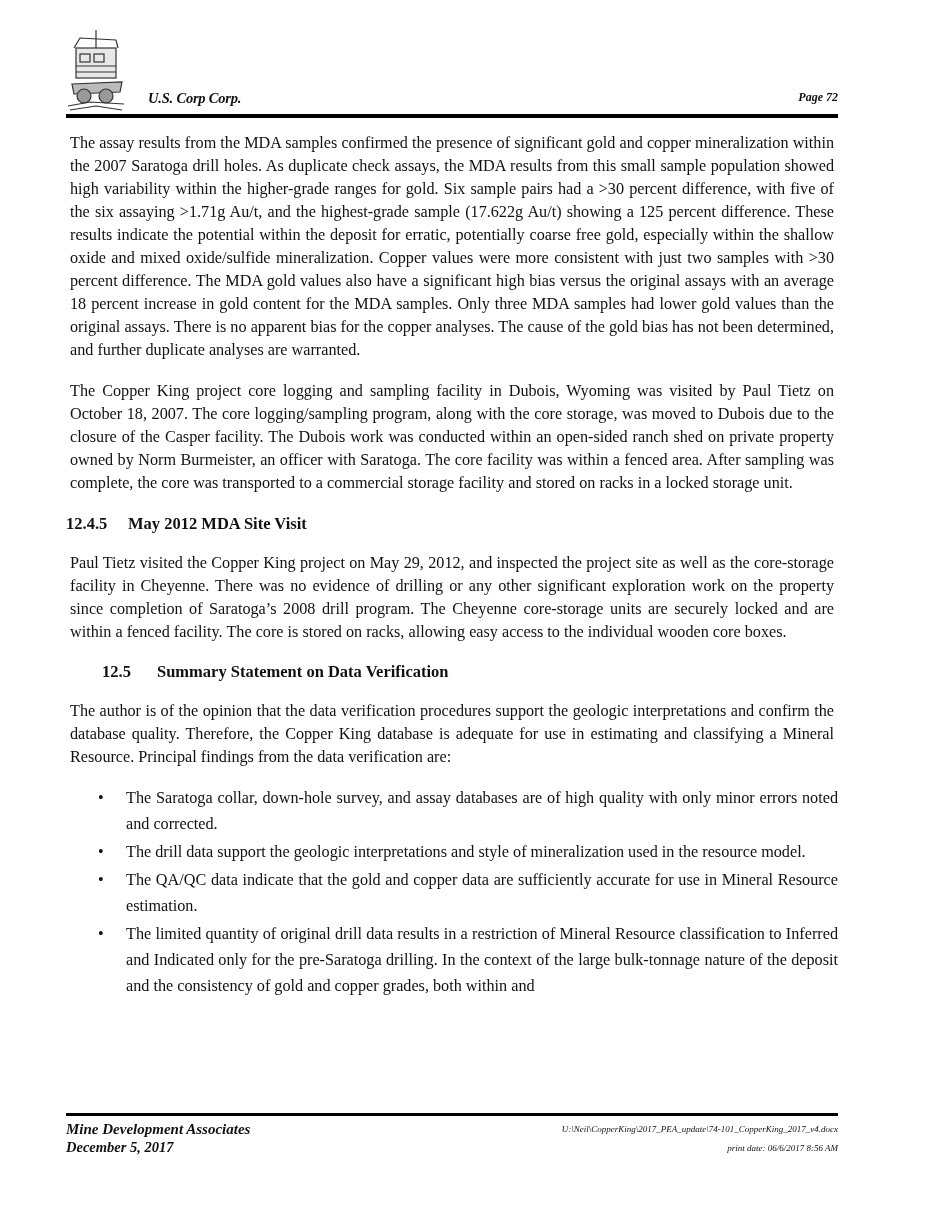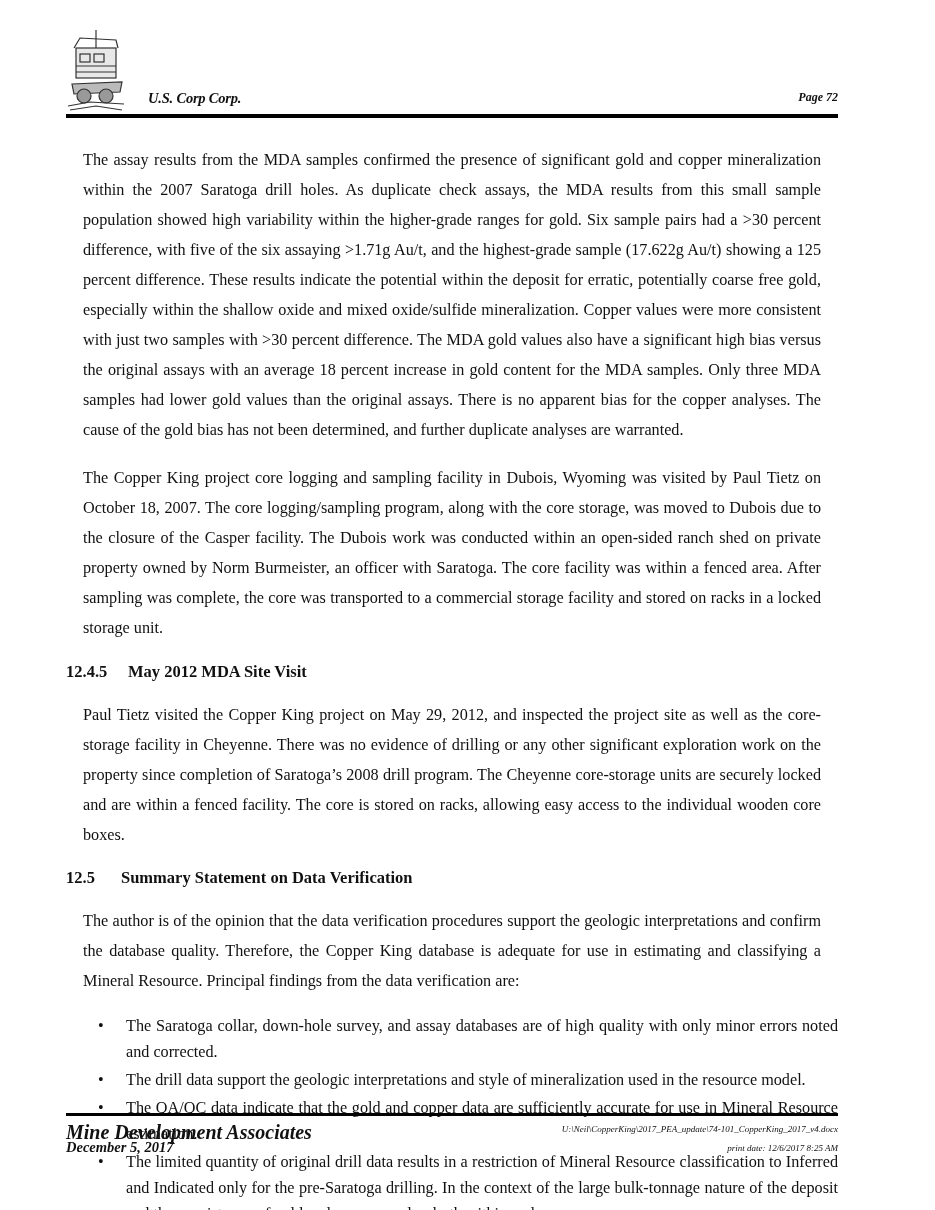--- a/index.html
+++ b/index.html
@@ -12,33 +12,33 @@
   .logo { position: absolute; left: 0; top: 0; width: 62px; height: 88px; }
   .hdr-title { position: absolute; left: 82px; top: 46px; font-style: italic; font-weight: bold;
                font-size: 14.5px; letter-spacing: -0.2px; }
   .hdr-company { position: absolute; left: 82px; top: 64px; font-style: italic; font-weight: bold;
                  font-size: 14.5px; letter-spacing: -0.2px; }
   .hdr-page { position: absolute; right: 0; top: 64px; font-style: italic; font-weight: bold; font-size: 12px; }
   .hdr-rule { position: absolute; left: 66px; top: 114px; width: 772px; height: 4px; background: #000; }
 
   
   .content { position: absolute; left: 66px; top: 128px; width: 772px; }
-  p.body { margin: 17px; font-size: 16.2px; line-height: 30px; text-align: justify; }
+  p.body { margin: 4px; font-size: 16.2px; line-height: 23px; text-align: justify; }
   h2.sec { margin: 0; font-size: 16.5px; font-weight: bold; line-height: 21px; }
   h2.sec .num { display: inline-block; width: 62px; }
   h2.sec .num.short { width: 55px; }
 
   ul.bullets { list-style: none; margin: 0; padding: 0; }
   ul.bullets li { position: relative; padding-left: 60px; font-size: 16.2px; line-height: 26px;
                   text-align: justify; margin-bottom: 2px; }
   ul.bullets li .dot { position: absolute; left: 32px; top: 0; }
 
   
   .ftr-rule { position: absolute; left: 66px; top: 1113px; width: 772px; height: 3px; background: #000; }
-  .ftr-left1 { position: absolute; left: 66px; top: 1121px; font-style: italic; font-weight: bold; font-size: 20px; }
+  .ftr-left1 { position: absolute; left: 66px; top: 1121px; font-style: italic; font-weight: bold; font-size: 15px; }
   .ftr-left2 { position: absolute; left: 66px; top: 1139px; font-style: italic; font-weight: bold; font-size: 14.5px; }
   .ftr-path { position: absolute; right: 97px; top: 1124px; font-style: italic; font-size: 9px; }
   .ftr-print { position: absolute; right: 97px; top: 1143px; font-style: italic; font-size: 9px; }
 </style>
 </head>
 <body>
 
 <div class="page">
 
   <div class="header">
@@ -66,31 +66,31 @@
   <div class="content">
     <p class="body">The assay results from the MDA samples confirmed the presence of significant gold and copper mineralization within the 2007 Saratoga drill holes.  As duplicate check assays, the MDA results from this small sample population showed high variability within the higher-grade ranges for gold.  Six sample pairs had a &gt;30 percent difference, with five of the six assaying &gt;1.71g Au/t, and the highest-grade sample (17.622g Au/t) showing a 125 percent difference.  These results indicate the potential within the deposit for erratic, potentially coarse free gold, especially within the shallow oxide and mixed oxide/sulfide mineralization.  Copper values were more consistent with just two samples with &gt;30 percent difference.  The MDA gold values also have a significant high bias versus the original assays with an average 18 percent increase in gold content for the MDA samples.  Only three MDA samples had lower gold values than the original assays.  There is no apparent bias for the copper analyses.  The cause of the gold bias has not been determined, and further duplicate analyses are warranted.</p>
 
     <p class="body" style="margin-top:18px;">The Copper King project core logging and sampling facility in Dubois, Wyoming was visited by Paul Tietz on October 18, 2007.  The core logging/sampling program, along with the core storage, was moved to Dubois due to the closure of the Casper facility.  The Dubois work was conducted within an open-sided ranch shed on private property owned by Norm Burmeister, an officer with Saratoga.  The core facility was within a fenced area.  After sampling was complete, the core was transported to a commercial storage facility and stored on racks in a locked storage unit.</p>
 
     <h2 class="sec" style="margin-top:18px;">
       <span class="num">12.4.5</span><span>May 2012 MDA Site Visit</span>
     </h2>
     <p class="body" style="margin-top:18px;">Paul Tietz visited the Copper King project on May 29, 2012, and inspected the project site as well as the core-storage facility in Cheyenne.  There was no evidence of drilling or any other significant exploration work on the property since completion of Saratoga’s 2008 drill program.  The Cheyenne core-storage units are securely locked and are within a fenced facility.  The core is stored on racks, allowing easy access to the individual wooden core boxes.</p>
 
-    <h2 class="sec" style="margin-top:17px;">
+    <h2 class="sec" style="margin-top:17px;margin-left:36px;">
       <span class="num short">12.5</span><span>Summary Statement on Data Verification</span>
     </h2>
     <p class="body" style="margin-top:18px;">The author is of the opinion that the data verification procedures support the geologic interpretations and confirm the database quality.  Therefore, the Copper King database is adequate for use in estimating and classifying a Mineral Resource.  Principal findings from the data verification are:</p>
 
     <ul class="bullets" style="margin-top:16px;">
       <li><span class="dot">•</span><span>The Saratoga collar, down-hole survey, and assay databases are of high quality with only minor errors noted and corrected.</span></li>
       <li><span class="dot">•</span><span>The drill data support the geologic interpretations and style of mineralization used in the resource model.</span></li>
       <li><span class="dot">•</span><span>The QA/QC data indicate that the gold and copper data are sufficiently accurate for use in Mineral Resource estimation.</span></li>
       <li><span class="dot">•</span><span>The limited quantity of original drill data results in a restriction of Mineral Resource classification to Inferred and Indicated only for the pre-Saratoga drilling.  In the context of the large bulk-tonnage nature of the deposit and the consistency of gold and copper grades, both within and</span></li>
     </ul>
   </div>
 
   <div class="ftr-rule"></div>
   <div class="ftr-left1">Mine Development Associates</div>
   <div class="ftr-left2">December 5, 2017</div>
   <div class="ftr-path">U:\Neil\CopperKing\2017_PEA_update\74-101_CopperKing_2017_v4.docx</div>
-  <div class="ftr-print">print date: 12/6/2017 8:25 AM</div>
+  <div class="ftr-print">print date: 06/6/2017 8:56 AM</div>
 </div>
 
 </body></html>

